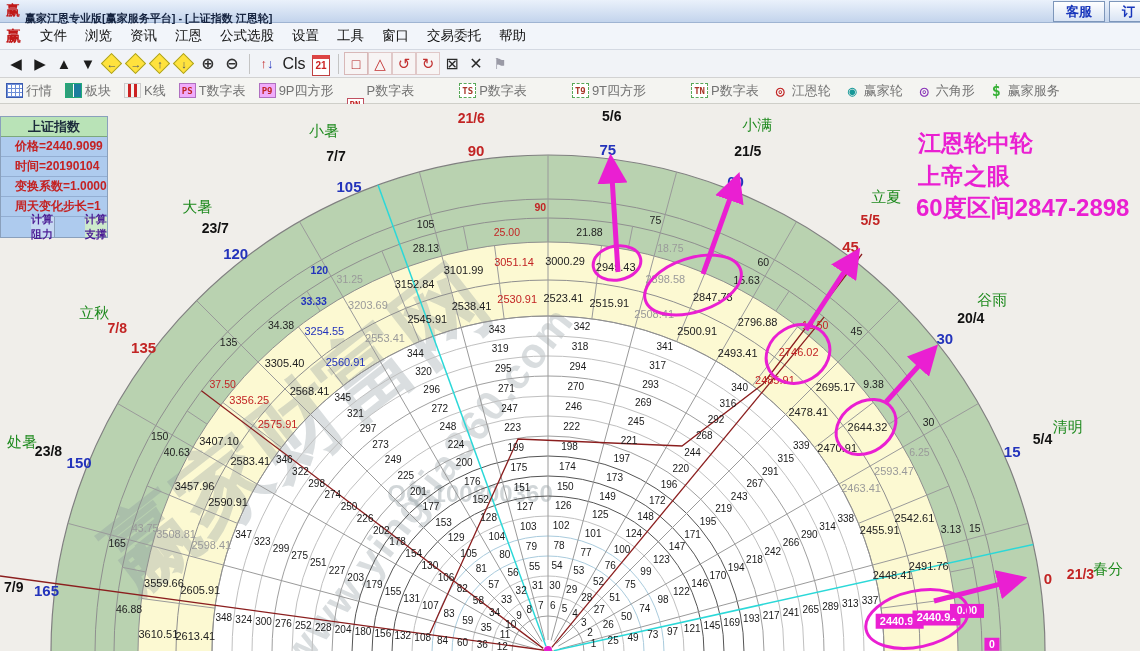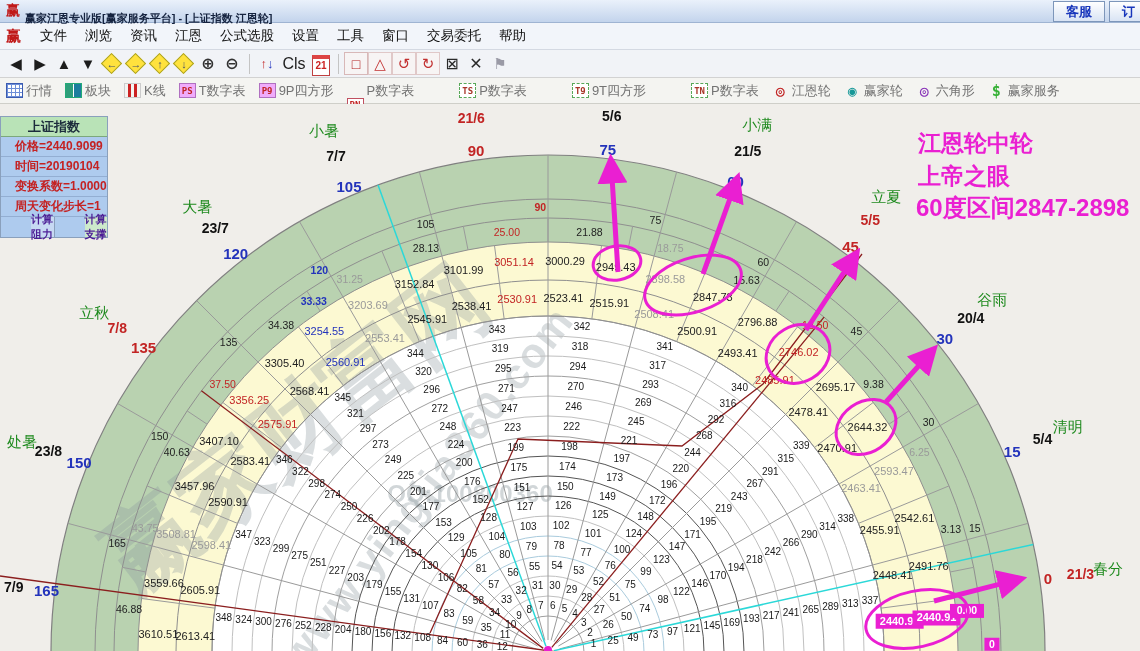--- a/index.html
+++ b/index.html
@@ -65,21 +65,21 @@
   
   .panel{position:absolute;left:0;top:12px;width:106px;border:1px solid #8aa0bc;background:#aecbee;
          font-size:12px;font-weight:bold;z-index:5;}
   .p-title{height:19px;background:#b9e3b7;border-bottom:1px solid #7ca87c;color:#1c2c3c;
            display:flex;align-items:center;justify-content:center;font-size:13px;}
   .p-row{height:19px;border-bottom:1px solid #93aed2;color:#c42222;display:flex;align-items:center;
          padding-left:14px;white-space:nowrap;overflow:hidden;}
   .p-btns{display:flex;height:20px;}
   .p-btn{flex:1;display:flex;align-items:center;justify-content:center;font-size:11px;color:#4c1d95;cursor:pointer;margin-left:30px;}
   .p-btn.resist{background:#c7d9f3;border-right:1px solid #8aa0bc;}
-  .p-btn.support{background:#cdeacb;}
+  .p-btn.support{background:#cdeacb;text-align:center;}
 </style>
 </head>
 <body>
 
 <div class="app">
 
   <div class="titlebar">
     <span class="logo">赢</span>
     <span class="title">赢家江恩专业版[赢家服务平台] - [上证指数 江恩轮]</span>
     <span class="tb-buttons" id="tb-buttons">

